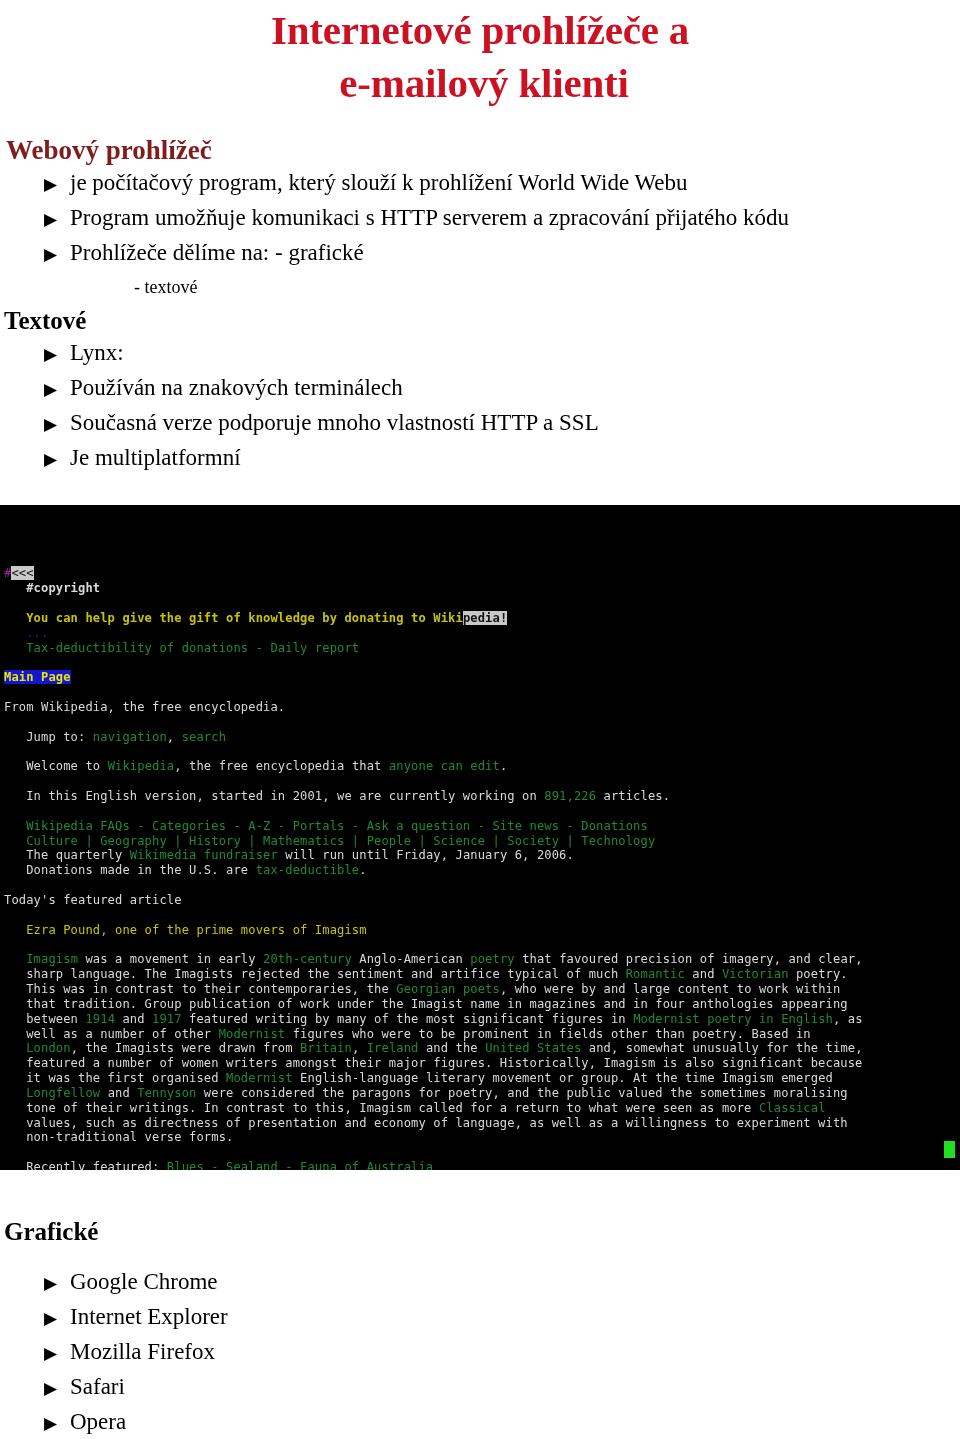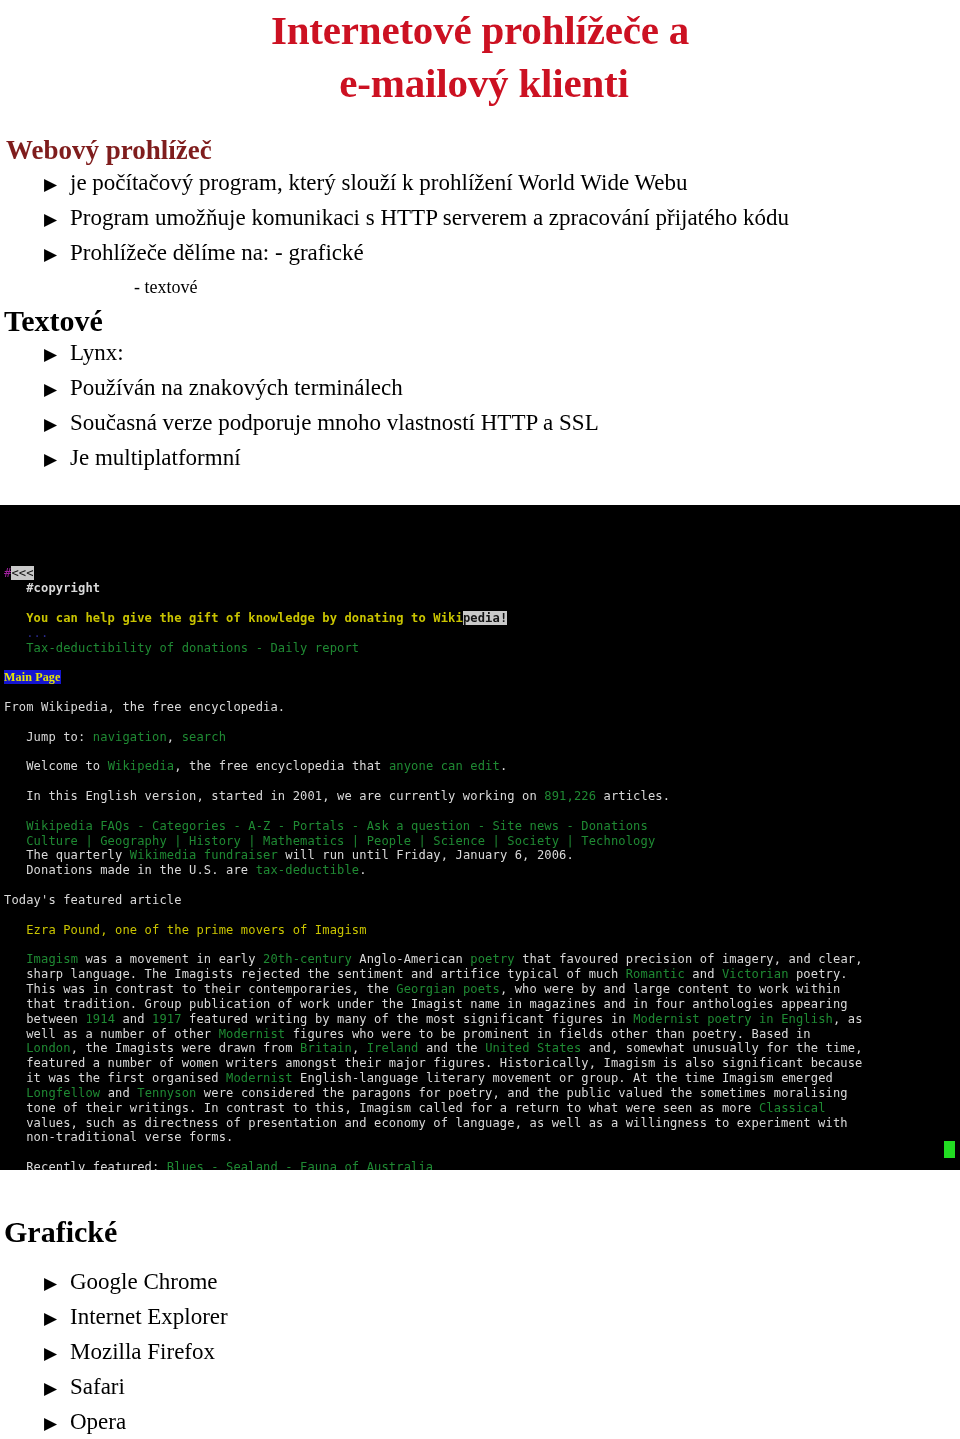--- a/index.html
+++ b/index.html
@@ -35,21 +35,21 @@
   .heading-green {
     color: #7f1d1d;
     font-weight: bold;
     font-size: 27px;
     line-height: 32px;
     margin: 24px 0 0 6px;
   }
   .heading-black {
     color: #000000;
     font-weight: bold;
-    font-size: 30px;
+    font-size: 25px;
     line-height: 30px;
     margin: 2px 0 0 4px;
   }
 
   
   .bullets {
     list-style: none;
     margin: 0;
     padding: 0;
   }
@@ -98,21 +98,21 @@
     white-space: pre;
     height: 14.85px;
   }
   .term-pad { padding: 2px 0 0 4px; }
 
   .c-white   { color: #d9d9d9; }
   .c-green   { color: #1f8a33; }
   .c-yellow  { color: #c9c400; }
   .c-magenta { color: #a0219e; }
   .c-dim     { color: #2a2a8f; }
-  .sel-blue  { background: #1515d0; color: #e8e800; font-family: Liberation Serif, serif; }
+  .sel-blue  { background: #1515d0; color: #e8e800; }
   .sel-white { background: #c9c9c9; color: #141414; }
   .cursor-block {
     position: absolute;
     left: 944px;
     top: 636px;
     width: 11px;
     height: 17px;
     background: #22dd22;
   }
   .bold { font-weight: bold; }

